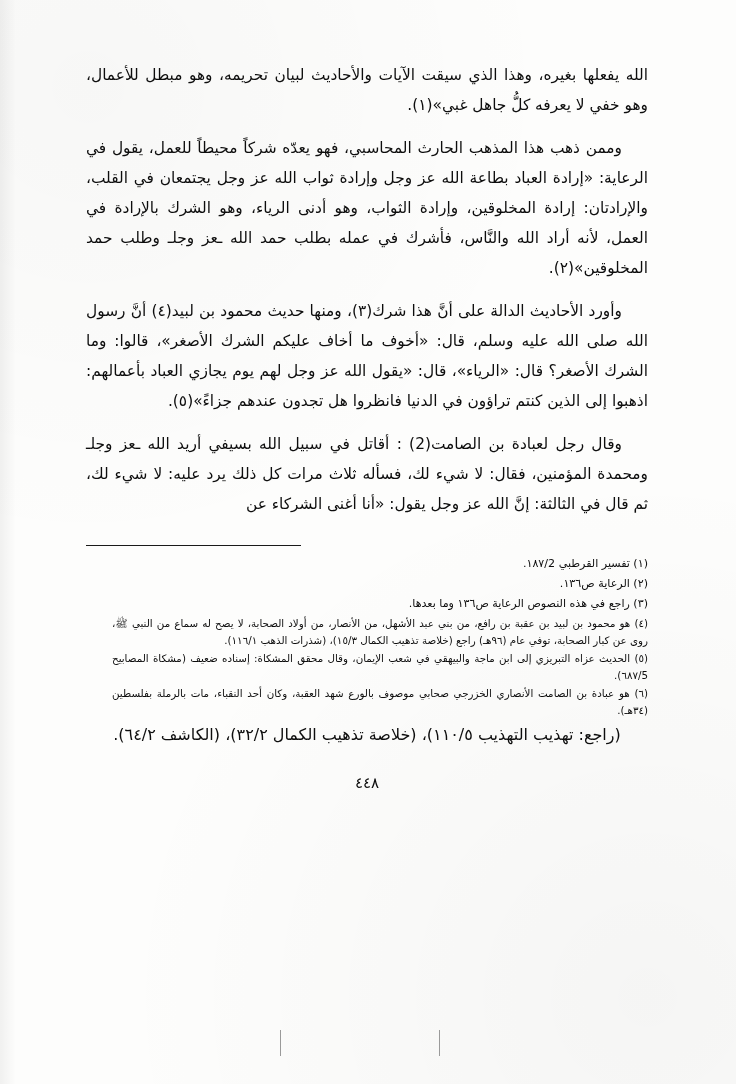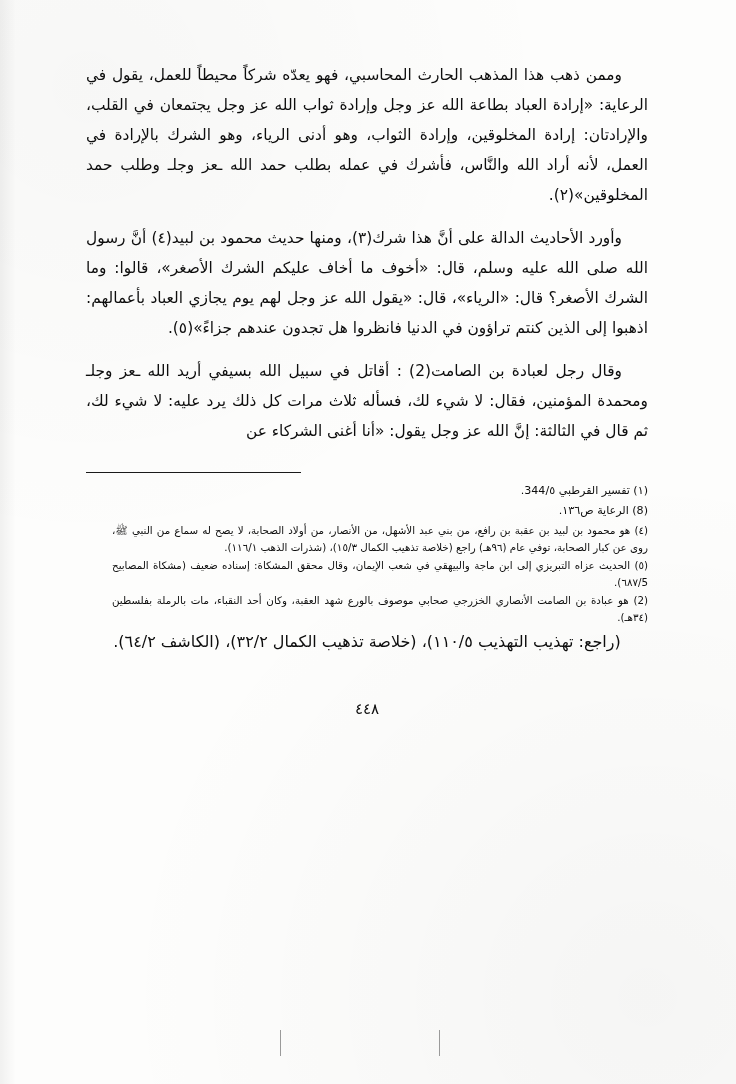--- a/index.html
+++ b/index.html
@@ -74,21 +74,21 @@
     line-height: 1.6;
     margin-left: 26px;
   }
   .fn-tail {
     margin: 4px 0 0 0;
     text-align: center;
     text-align-last: center;
     font-size: 16px;
   }
   .page-number {
-    margin-top: 45px;
+    margin-top: 26px;
     text-align: center;
     font-size: 15px;
     letter-spacing: 1px;
   }
   .tick {
     position: absolute;
     width: 1px;
     background: #9a9a9a;
   }
   .tick.t1 { right: 296px; top: 1030px; height: 26px; }
@@ -105,33 +105,35 @@
 </style>
 </head>
 <body>
 
 <div class="page">
   <div class="edge-shadow"></div>
 
   <div class="content">
 
     <div class="body-text">
+      <p class="para">الله يفعلها بغيره، وهذا الذي سيقت الآيات والأحاديث لبيان تحريمه، وهو مبطل للأعمال، وهو خفي لا يعرفه كلُّ جاهل غبي»(١).</p>
       <p class="para indent">وممن ذهب هذا المذهب الحارث المحاسبي، فهو يعدّه شركاً محيطاً للعمل، يقول في الرعاية: «إرادة العباد بطاعة الله عز وجل وإرادة ثواب الله عز وجل يجتمعان في القلب، والإرادتان: إرادة المخلوقين، وإرادة الثواب، وهو أدنى الرياء، وهو الشرك بالإرادة في العمل، لأنه أراد الله والنَّاس، فأشرك في عمله بطلب حمد الله ـعز وجلـ وطلب حمد المخلوقين»(٢).</p>
       <p class="para indent">وأورد الأحاديث الدالة على أنَّ هذا شرك(٣)، ومنها حديث محمود بن لبيد(٤) أنَّ رسول الله صلى الله عليه وسلم، قال: «أخوف ما أخاف عليكم الشرك الأصغر»، قالوا: وما الشرك الأصغر؟ قال: «الرياء»، قال: «يقول الله عز وجل لهم يوم يجازي العباد بأعمالهم: اذهبوا إلى الذين كنتم تراؤون في الدنيا فانظروا هل تجدون عندهم جزاءً»(٥).</p>
       <p class="para indent">وقال رجل لعبادة بن الصامت(2) : أقاتل في سبيل الله بسيفي أريد الله ـعز وجلـ ومحمدة المؤمنين، فقال: لا شيء لك، فسأله ثلاث مرات كل ذلك يرد عليه: لا شيء لك، ثم قال في الثالثة: إنَّ الله عز وجل يقول: «أنا أغنى الشركاء عن</p>
     </div>
 
     <div class="footnote-rule"></div>
 
     <div class="footnotes">
-      <p class="fn">(١) تفسير القرطبي 344/٥.</p>
-      <p class="fn">(8) الرعاية ص١٣٦.</p>
+      <p class="fn">(١) تفسير القرطبي ١٨٧/2.</p>
+      <p class="fn">(٢) الرعاية ص١٣٦.</p>
+      <p class="fn">(٣) راجع في هذه النصوص الرعاية ص١٣٦ وما بعدها.</p>
       <p class="fn small">(٤) هو محمود بن لبيد بن عقبة بن رافع، من بني عبد الأشهل، من الأنصار، من أولاد الصحابة، لا يصح له سماع من النبي ﷺ، روى عن كبار الصحابة، توفي عام (٩٦هـ) راجع (خلاصة تذهيب الكمال ١٥/٣)، (شذرات الذهب ١١٦/١).</p>
       <p class="fn small">(٥) الحديث عزاه التبريزي إلى ابن ماجة والبيهقي في شعب الإيمان، وقال محقق المشكاة: إسناده ضعيف (مشكاة المصابيح ٦٨٧/5).</p>
-      <p class="fn small">(2) هو عبادة بن الصامت الأنصاري الخزرجي صحابي موصوف بالورع شهد العقبة، وكان أحد النقباء، مات بالرملة بفلسطين (٣٤هـ).</p>
+      <p class="fn small">(٦) هو عبادة بن الصامت الأنصاري الخزرجي صحابي موصوف بالورع شهد العقبة، وكان أحد النقباء، مات بالرملة بفلسطين (٣٤هـ).</p>
       <p class="fn-tail">(راجع: تهذيب التهذيب ١١٠/٥)، (خلاصة تذهيب الكمال ٣٢/٢)، (الكاشف ٦٤/٢).</p>
     </div>
 
     <div class="page-number">٤٤٨</div>
   </div>
 
   <div class="tick t1"></div>
   <div class="tick t2"></div>
 </div>
 

